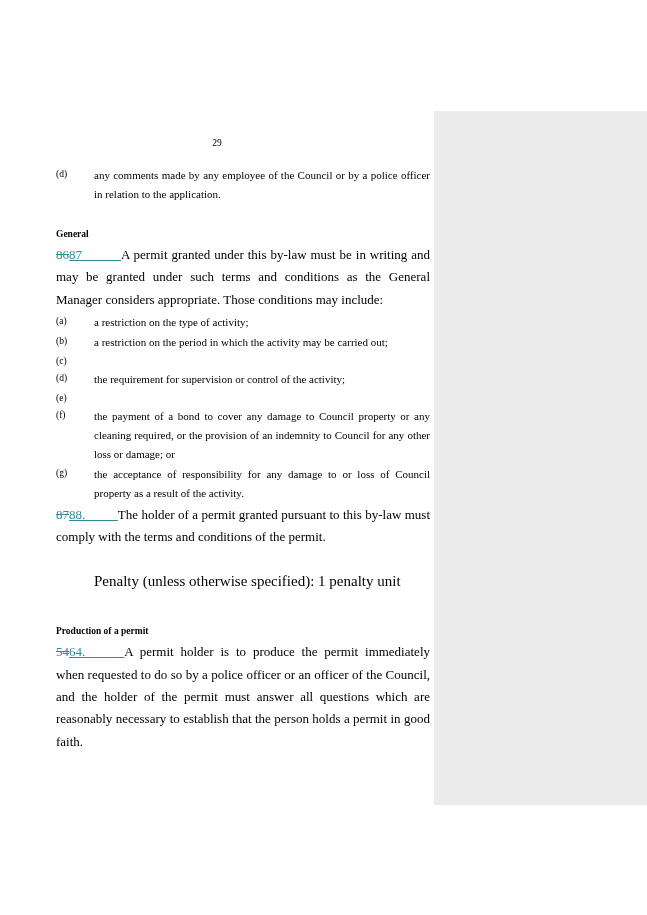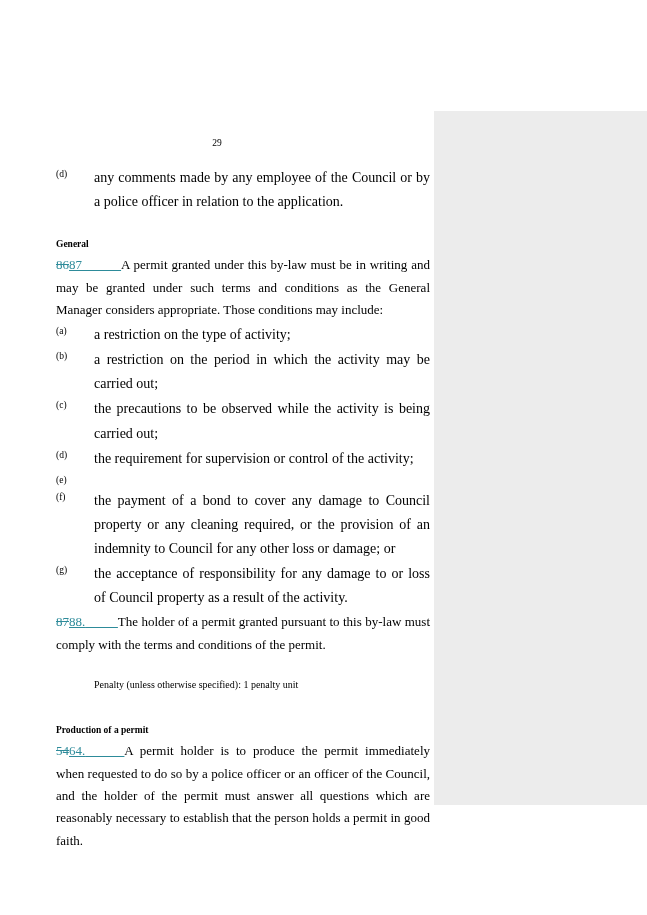--- a/index.html
+++ b/index.html
@@ -79,28 +79,28 @@
     align-items: flex-start;
     margin-bottom: 1px;
   }
   .subpara-label {
     flex: 0 0 38px;
     font-size: 9.5px;
     line-height: 1.72;
   }
   .subpara-text {
     flex: 1 1 auto;
-    font-size: 14px;
+    font-size: 11px;
     line-height: 1.72;
     text-align: justify;
   }
 
   .para-indent {
     margin-left: 38px;
-    font-size: 10px;
+    font-size: 15px;
     line-height: 1.72;
     text-align: justify;
   }
 
   .spacer-sm { height: 10px; }
   .spacer-md { height: 18px; }
 
   .numbered-para {
     font-size: 13px;
     line-height: 1.72;
@@ -135,21 +135,20 @@
       <div class="subpara-text">a restriction on the type of activity;</div>
     </div>
 
     <div class="subpara">
       <div class="subpara-label">(b)</div>
       <div class="subpara-text">a restriction on the period in which the activity may be carried out;</div>
     </div>
 
     <div class="subpara">
       <div class="subpara-label">(c)</div>
-      <div class="subpara-text">the precautions to be observed while the activity is being carried out;</div>
     </div>
 
     <div class="subpara">
       <div class="subpara-label">(d)</div>
       <div class="subpara-text">the requirement for supervision or control of the activity;</div>
     </div>
 
     <div class="subpara">
       <div class="subpara-label">(e)</div>
     </div>

